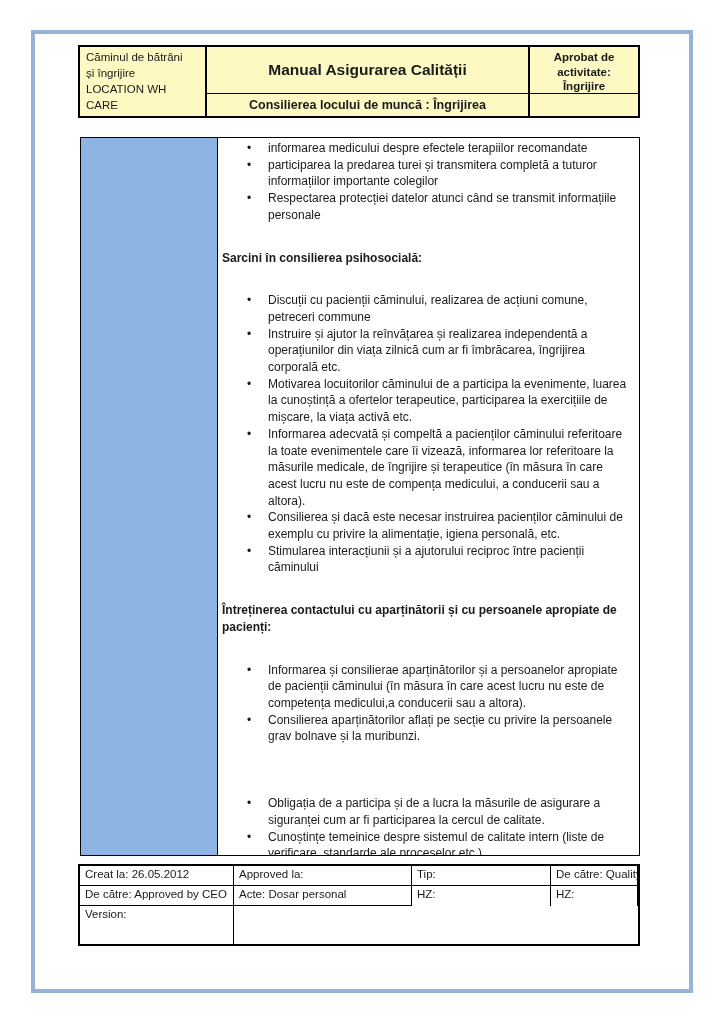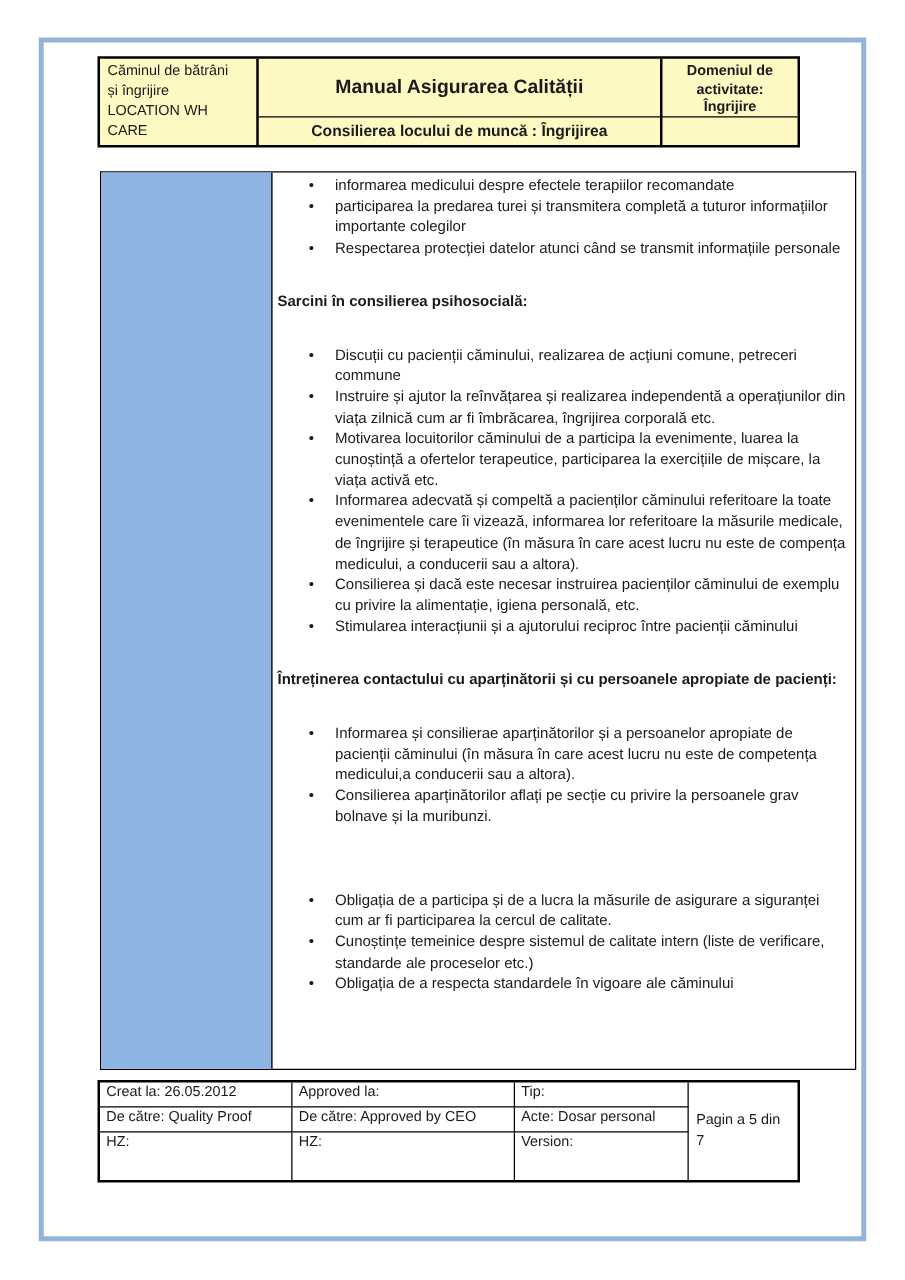--- a/index.html
+++ b/index.html
@@ -59,21 +59,21 @@
   }
   .domain-empty {
     grid-column: 3; grid-row: 2;
     border-left: 2px solid #000;
   }
 
   
   .body-table {
     position: absolute;
     left: 80px; top: 137px;
-    width: 605px; height: 719px;
+    width: 560px; height: 719px;
     border: 1.5px solid #000;
     display: flex;
     background: #fff;
   }
   .blue-cell {
     width: 137px;
     flex: 0 0 137px;
     background: #8DB4E2;
     border-right: 1px solid #000;
   }
@@ -140,21 +140,21 @@
   <div class="page-border" style="border-color: rgb(149, 179, 215);"></div>
 
   <div class="header-table">
     <div class="hcell facility">
       <div>Căminul de bătrâni</div>
       <div>și îngrijire</div>
       <div>LOCATION WH CARE</div>
     </div>
     <div class="hcell title-cell">Manual Asigurarea Calității</div>
     <div class="hcell domain-cell">
-      <div>Domeniul de</div>
+      <div>Aprobat de</div>
       <div>activitate:</div>
       <div>Îngrijire</div>
     </div>
     <div class="hcell subtitle-cell">Consilierea locului de muncă : Îngrijirea</div>
     <div class="hcell domain-empty"></div>
   </div>
 
   <div class="body-table">
     <div class="blue-cell" style="background: rgb(141, 180, 226);"></div>
     <div class="content-cell">
@@ -183,21 +183,20 @@
           <li>Cunoștințe temeinice despre sistemul de calitate intern (liste de verificare, standarde ale proceselor etc.)</li>
           <li>Obligația de a respecta standardele în vigoare ale căminului</li>
         </ul>
       </div>
   </div>
 
   <div class="footer-table">
     <div class="fcell">Creat la: 26.05.2012</div>
     <div class="fcell">Approved la:</div>
     <div class="fcell">Tip:</div>
-    <div class="fcell page-info-cell">Pagin a 5 din 7</div>
     <div class="fcell">De către: Quality Proof</div>
     <div class="fcell">De către: Approved by CEO</div>
     <div class="fcell">Acte: Dosar personal</div>
     <div class="fcell last-row">HZ:</div>
     <div class="fcell last-row">HZ:</div>
     <div class="fcell last-row">Version:</div>
   </div>
 
 </div>
 

